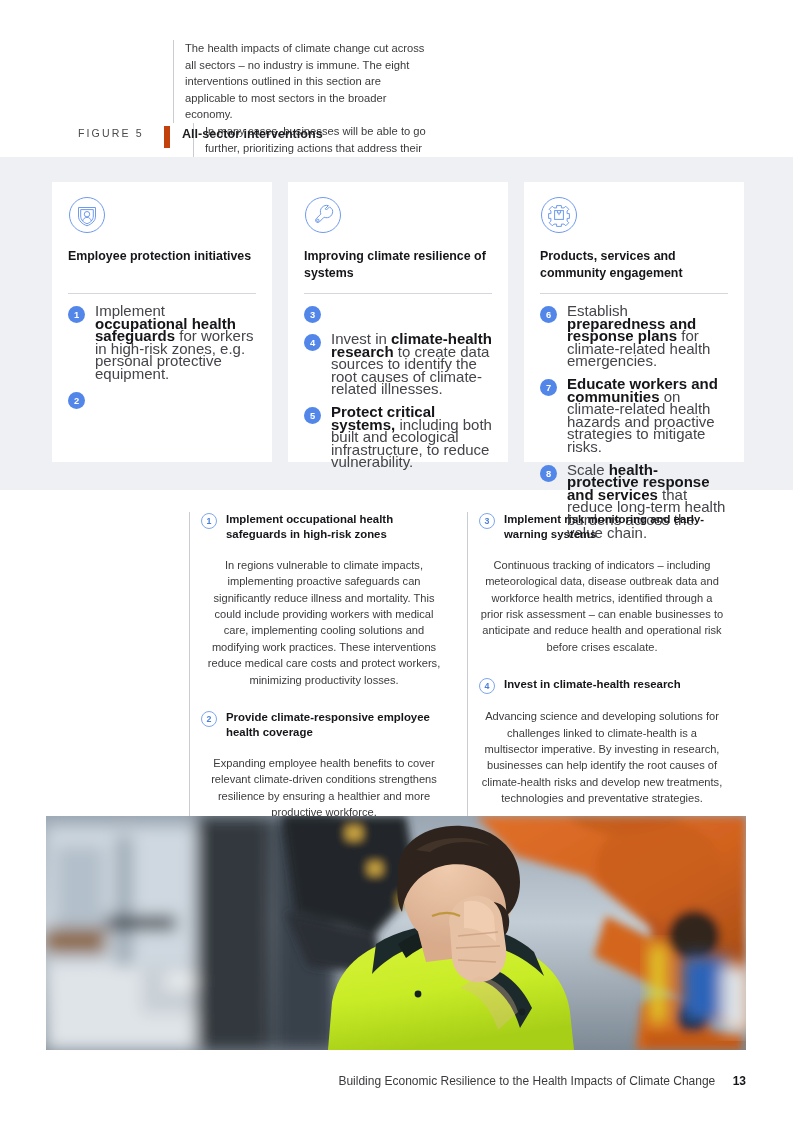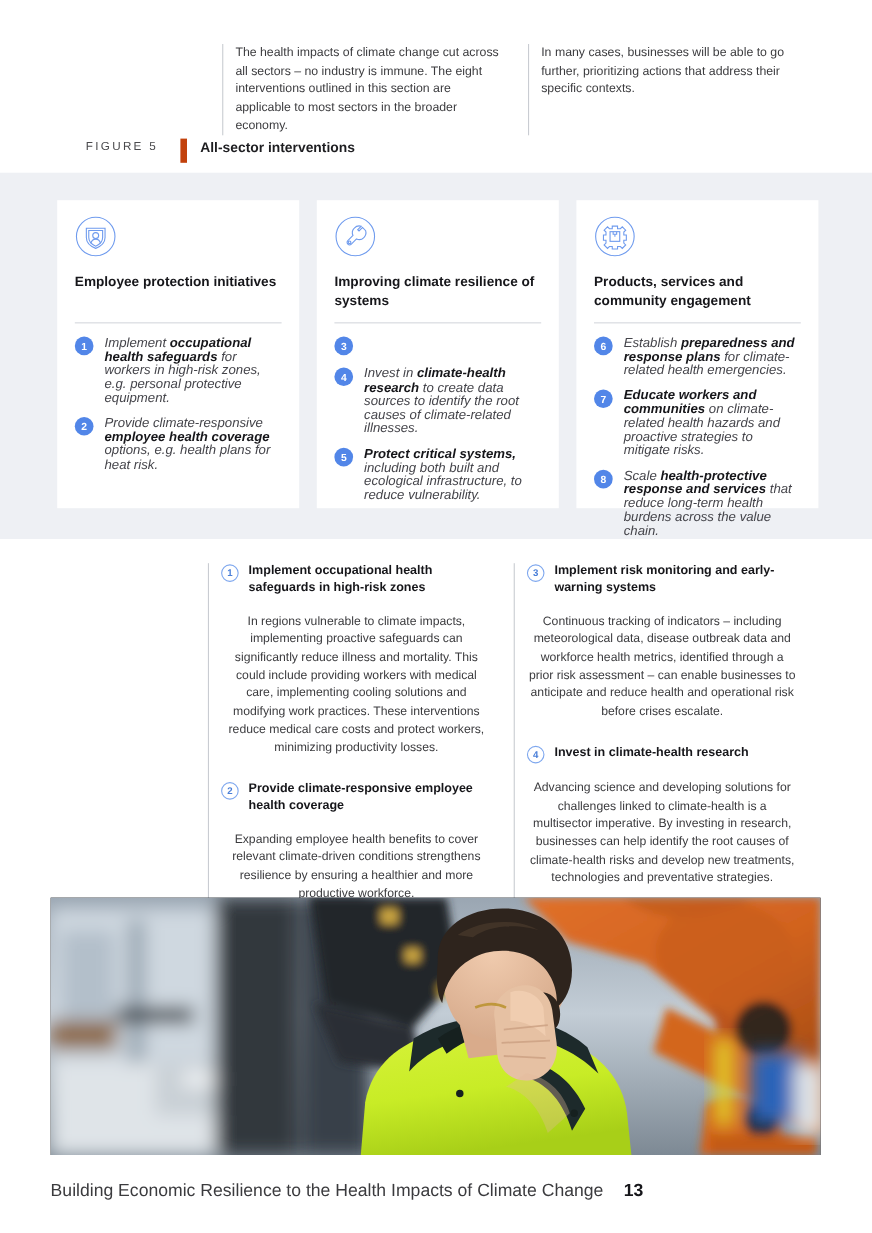--- a/index.html
+++ b/index.html
@@ -12,24 +12,25 @@
     height: 1121px;
     position: relative;
     font-family: "Liberation Sans", sans-serif;
     color: #2f2f32;
     overflow: hidden;
   }
 
   
   .intro {
     position: absolute;
-    left: 202px;
+    left: 173px;
     top: 40px;
     width: 557px;
     display: flex;
+    flex-direction: column;
   }
   .intro-col {
     width: 258px;
     padding-left: 11px;
     border-left: 1px solid #c9ccd2;
     box-sizing: border-box;
   }
   .intro-col.second { margin-left: 20px; }
   .intro-col p {
     margin: 0;
@@ -121,24 +122,23 @@
     background: #5286e8;
     color: #ffffff;
     font-size: 9.4px;
     font-weight: bold;
     line-height: 17px;
     text-align: center;
     margin-right: 10px;
     margin-top: 1px;
   }
   .card-item-text {
-    font-size: 12px;
+    font-size: 15px;
     line-height: 12.6px;
     color: #44444a;
-    font-style: italic;
   }
   .card-item-text b { color: #16161a; }
 
   
   .details {
     position: absolute;
     left: 189px;
     top: 512px;
     width: 557px;
     display: flex;
@@ -195,22 +195,22 @@
     background: #20242a;
   }
   .photo svg { display: block; }
 
   
   .footer {
     position: absolute;
     left: 46px;
     top: 1074px;
     width: 700px;
-    text-align: left;
-    font-size: 16px;
+    text-align: right;
+    font-size: 12px;
     color: #3b3b3e;
   }
   .footer .page-num {
     display: inline-block;
     margin-left: 14px;
     font-weight: bold;
     color: #16161a;
   }
 </style>
 </head>
@@ -249,23 +249,20 @@
 
     <div class="card-item">
       <div class="badge-filled">1</div>
       <div class="card-item-text">
         <span>Implement </span><b>occupational health safeguards</b><span> for workers in high-risk zones, e.g. personal protective equipment.</span>
       </div>
     </div>
 
     <div class="card-item">
       <div class="badge-filled">2</div>
-      <div class="card-item-text">
-        <span>Provide climate-responsive </span><b>employee health coverage</b><span> options, e.g. health plans for heat risk.</span>
-      </div>
     </div>
   </div>
 
   <div class="card">
     <div class="card-icon">
       <svg viewBox="0 0 38 38" width="38" height="38" fill="none" stroke="#6f9bee" stroke-width="1">
         <circle cx="19" cy="19" r="17.5"></circle>
         <path d="M25.6 10.8 L22.4 14 L21.2 12.8 L24.4 9.6 C22.2 9 19.7 9.6 18.1 11.3 C16.3 13.1 15.9 15.8 16.9 18 L12.2 22.7 C11.3 23.6 11.3 25 12.2 25.9 C13.1 26.8 14.5 26.8 15.4 25.9 L20.1 21.2 C22.3 22.2 25 21.8 26.8 20 C28.5 18.3 29 15.8 28.4 13.7 Z"></path>
         <circle cx="13.8" cy="24.3" r="1.2"></circle>
       </svg>

